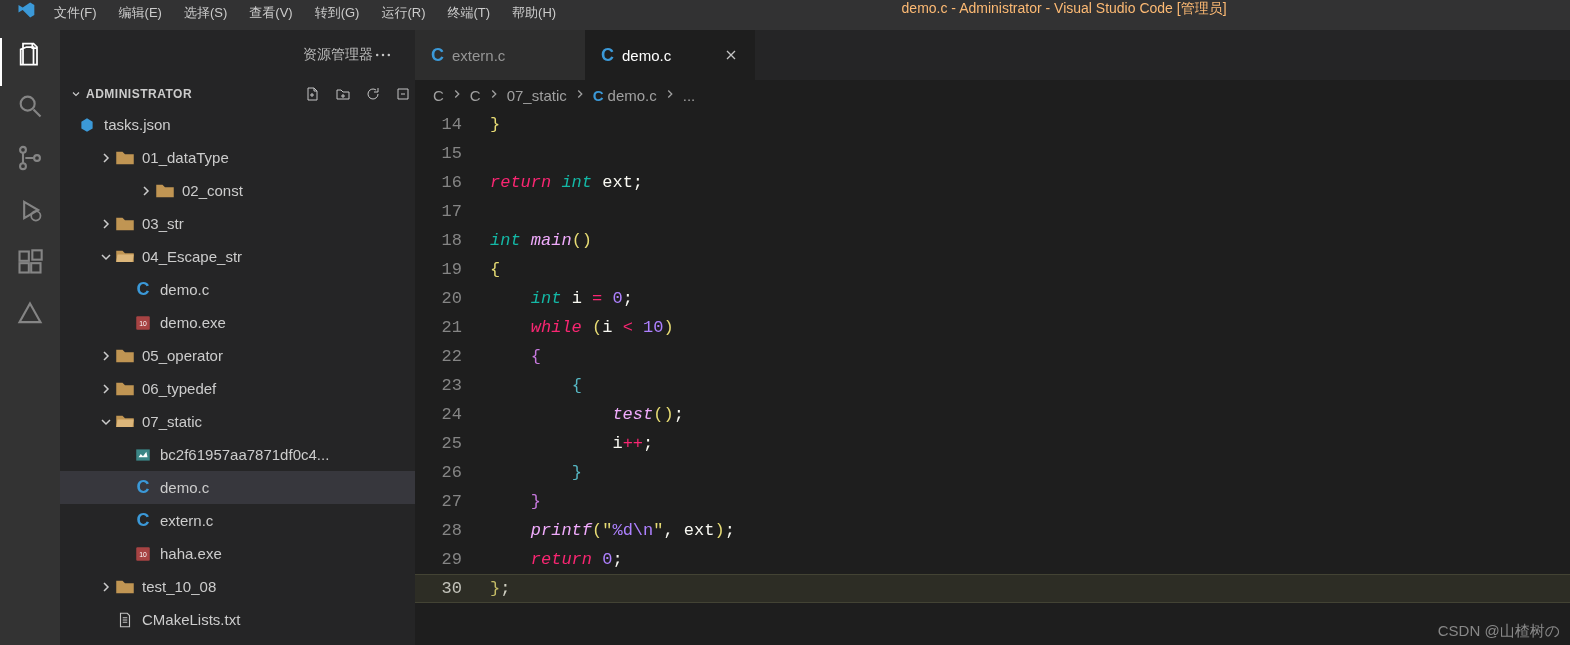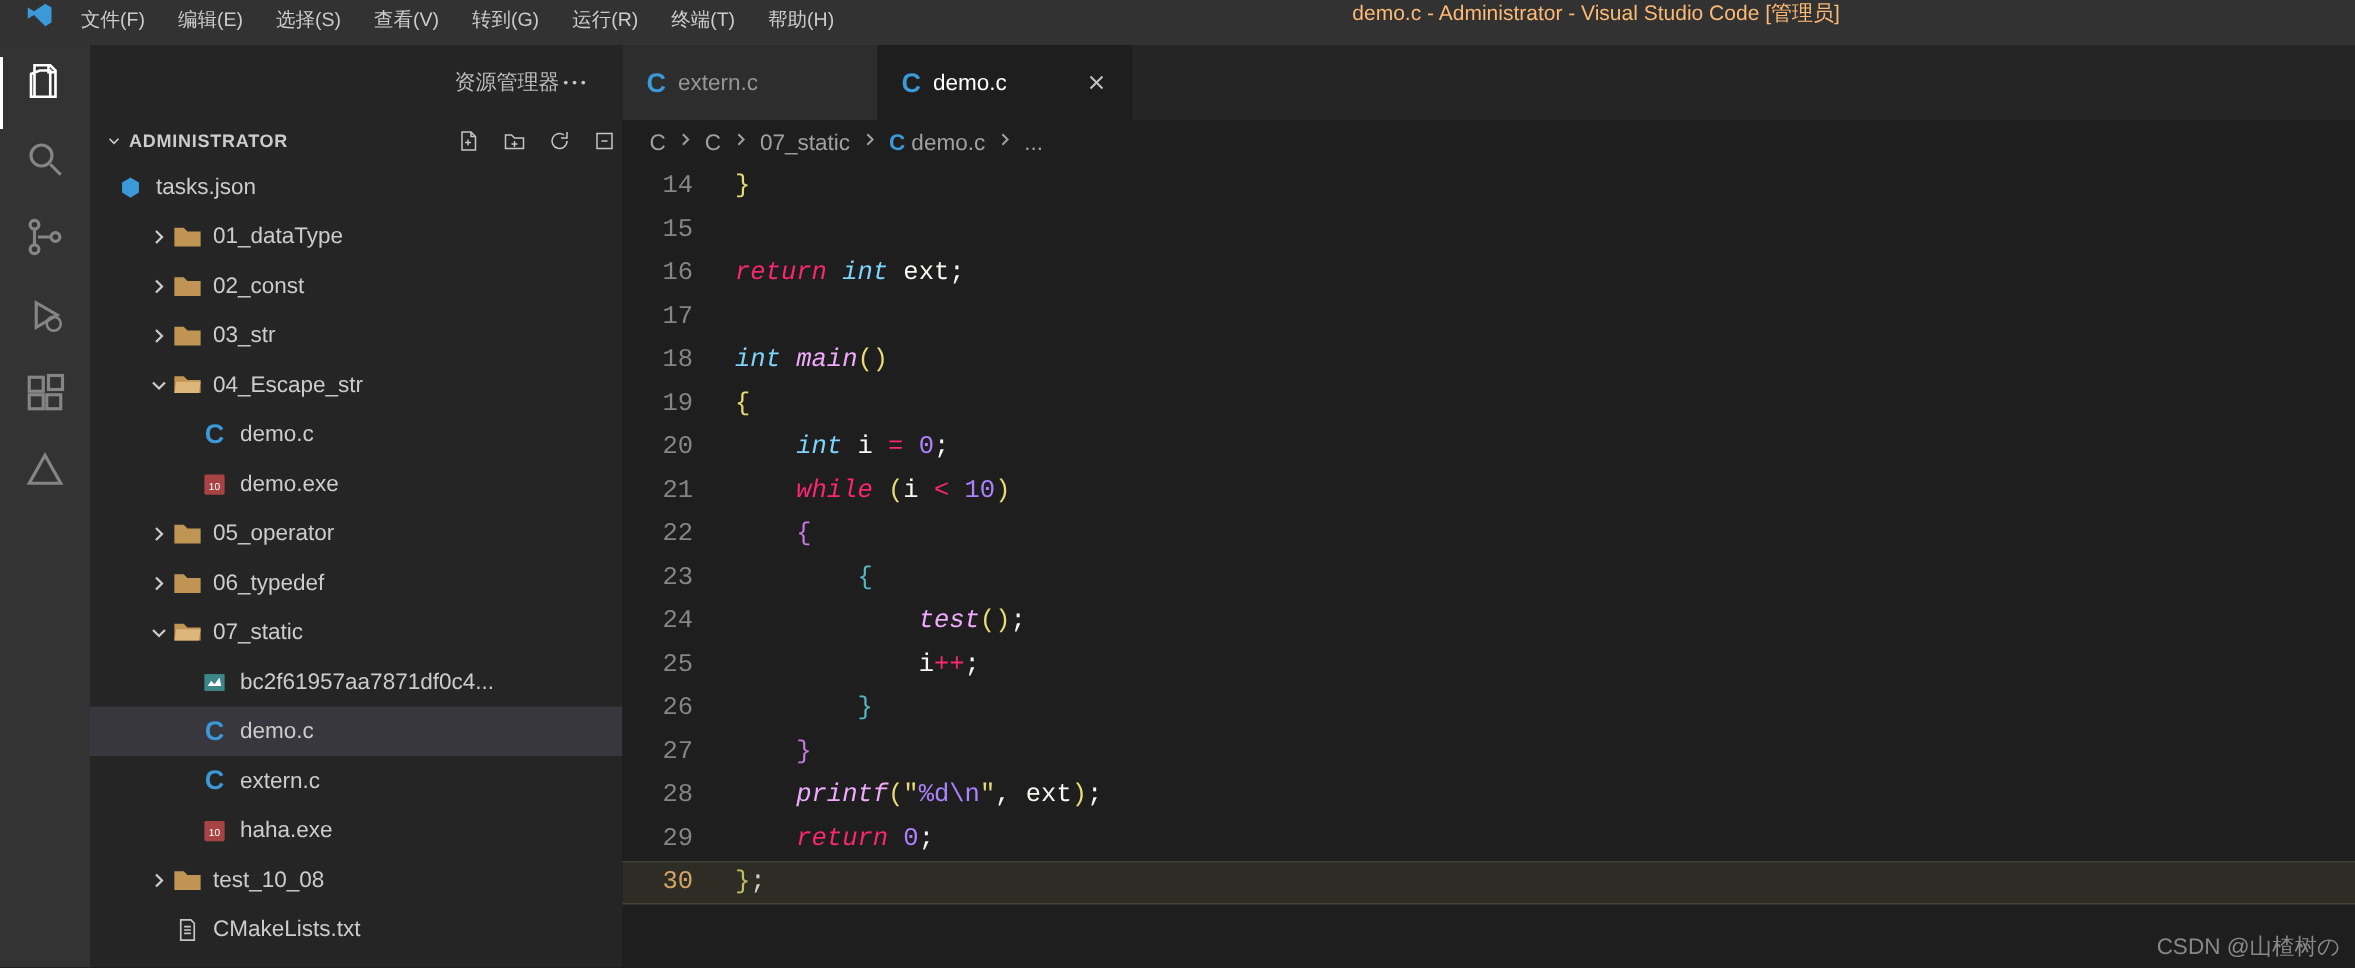--- a/index.html
+++ b/index.html
@@ -144,21 +144,21 @@
   position: absolute;
   left: -75px; right: 0;
   height: 29px;
   background: rgba(90,90,60,0.25);
   border-top: 1px solid rgba(120,120,90,0.3);
   border-bottom: 1px solid rgba(120,120,90,0.3);
 }
 .ln { height: 29px; white-space: pre; }
 
 .tok-keyword { color: #f92672; font-style: italic; }
-.tok-type    { color: #7dd3fc; font-style: italic; }
+.tok-type    { color: #14b8a6; font-style: italic; }
 .tok-var     { color: #f8f8f2; }
 .tok-func    { color: #f0abfc; font-style: italic; }
 .tok-num     { color: #ae81ff; }
 .tok-str     { color: #e6db74; }
 .tok-esc     { color: #ae81ff; }
 .tok-punc    { color: #f8f8f2; }
 .tok-brace   { color: #e6db74; }
 .tok-op      { color: #f92672; }
 .tok-brace-b { color: #56b6c2; }
 .tok-brace-p { color: #c678dd; }
@@ -266,21 +266,21 @@
           <svg class="chev chev-svg" viewBox="0 0 16 16" width="16" height="16">
             <path d="M6 4l4 4-4 4"></path>
           </svg>
           <span class="ficon">
             <svg viewBox="0 0 16 16" width="20" height="20">
               <path fill="#c09553" d="M1 3h5l2 2h7v8H1z"></path>
             </svg>
           </span>
           <span>01_dataType</span>
         </div>
-        <div class="tree-row" style="padding-left: 38px;">
+        <div class="tree-row" style="padding-left: 38px; margin-left: 40px;">
           <svg class="chev chev-svg" viewBox="0 0 16 16" width="16" height="16">
             <path d="M6 4l4 4-4 4"></path>
           </svg>
           <span class="ficon">
             <svg viewBox="0 0 16 16" width="20" height="20">
               <path fill="#c09553" d="M1 3h5l2 2h7v8H1z"></path>
             </svg>
           </span>
           <span>02_const</span>
         </div>
@@ -460,21 +460,21 @@
           <div class="ln">20</div>
           <div class="ln">21</div>
           <div class="ln">22</div>
           <div class="ln">23</div>
           <div class="ln">24</div>
           <div class="ln">25</div>
           <div class="ln">26</div>
           <div class="ln">27</div>
           <div class="ln">28</div>
           <div class="ln">29</div>
-          <div class="ln" style="color: #fdba74; font-family: Liberation Mono, monospace;">30</div>
+          <div class="ln" style="color: #e5e5e5; font-family: Liberation Mono, monospace;">30</div>
         </div>
       <div class="code-lines" id="code-lines">
           <div class="ln"><span class="tok-brace">}</span></div>
           <div class="ln"></div>
           <div class="ln"><span class="tok-keyword">return</span><span> </span><span class="tok-type">int</span><span> </span><span class="tok-var">ext</span><span class="tok-punc">;</span></div>
           <div class="ln"></div>
           <div class="ln"><span class="tok-type">int</span><span> </span><span class="tok-func">main</span><span class="tok-brace">()</span></div>
           <div class="ln"><span class="tok-brace">{</span></div>
           <div class="ln"><span>    </span><span class="tok-type">int</span><span> </span><span class="tok-var">i</span><span> </span><span class="tok-op">=</span><span> </span><span class="tok-num">0</span><span class="tok-punc">;</span></div>
           <div class="ln"><span>    </span><span class="tok-keyword">while</span><span> </span><span class="tok-brace">(</span><span class="tok-var">i </span><span class="tok-op">&lt;</span><span> </span><span class="tok-num">10</span><span class="tok-brace">)</span></div>

